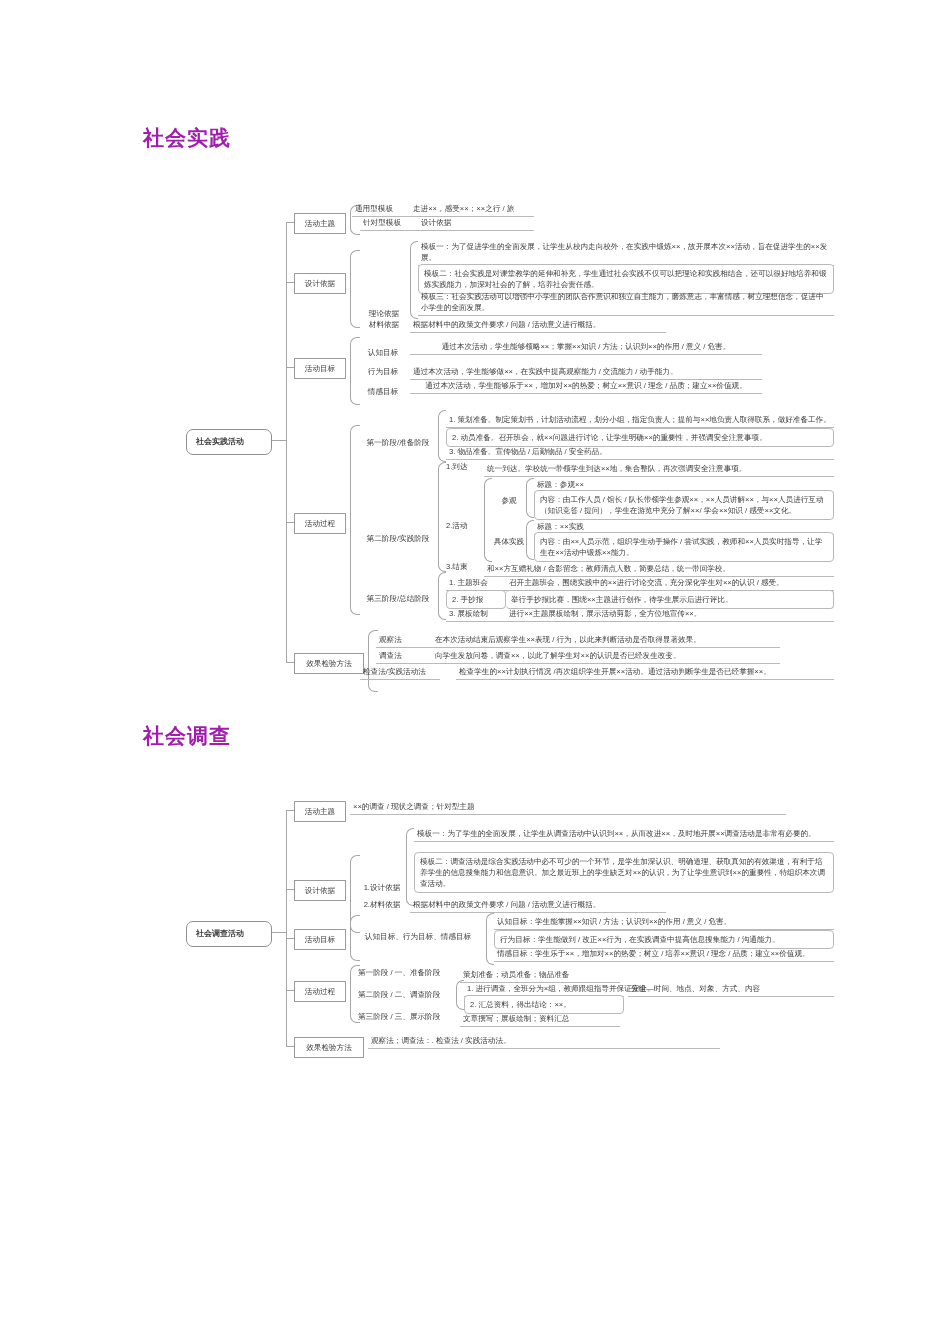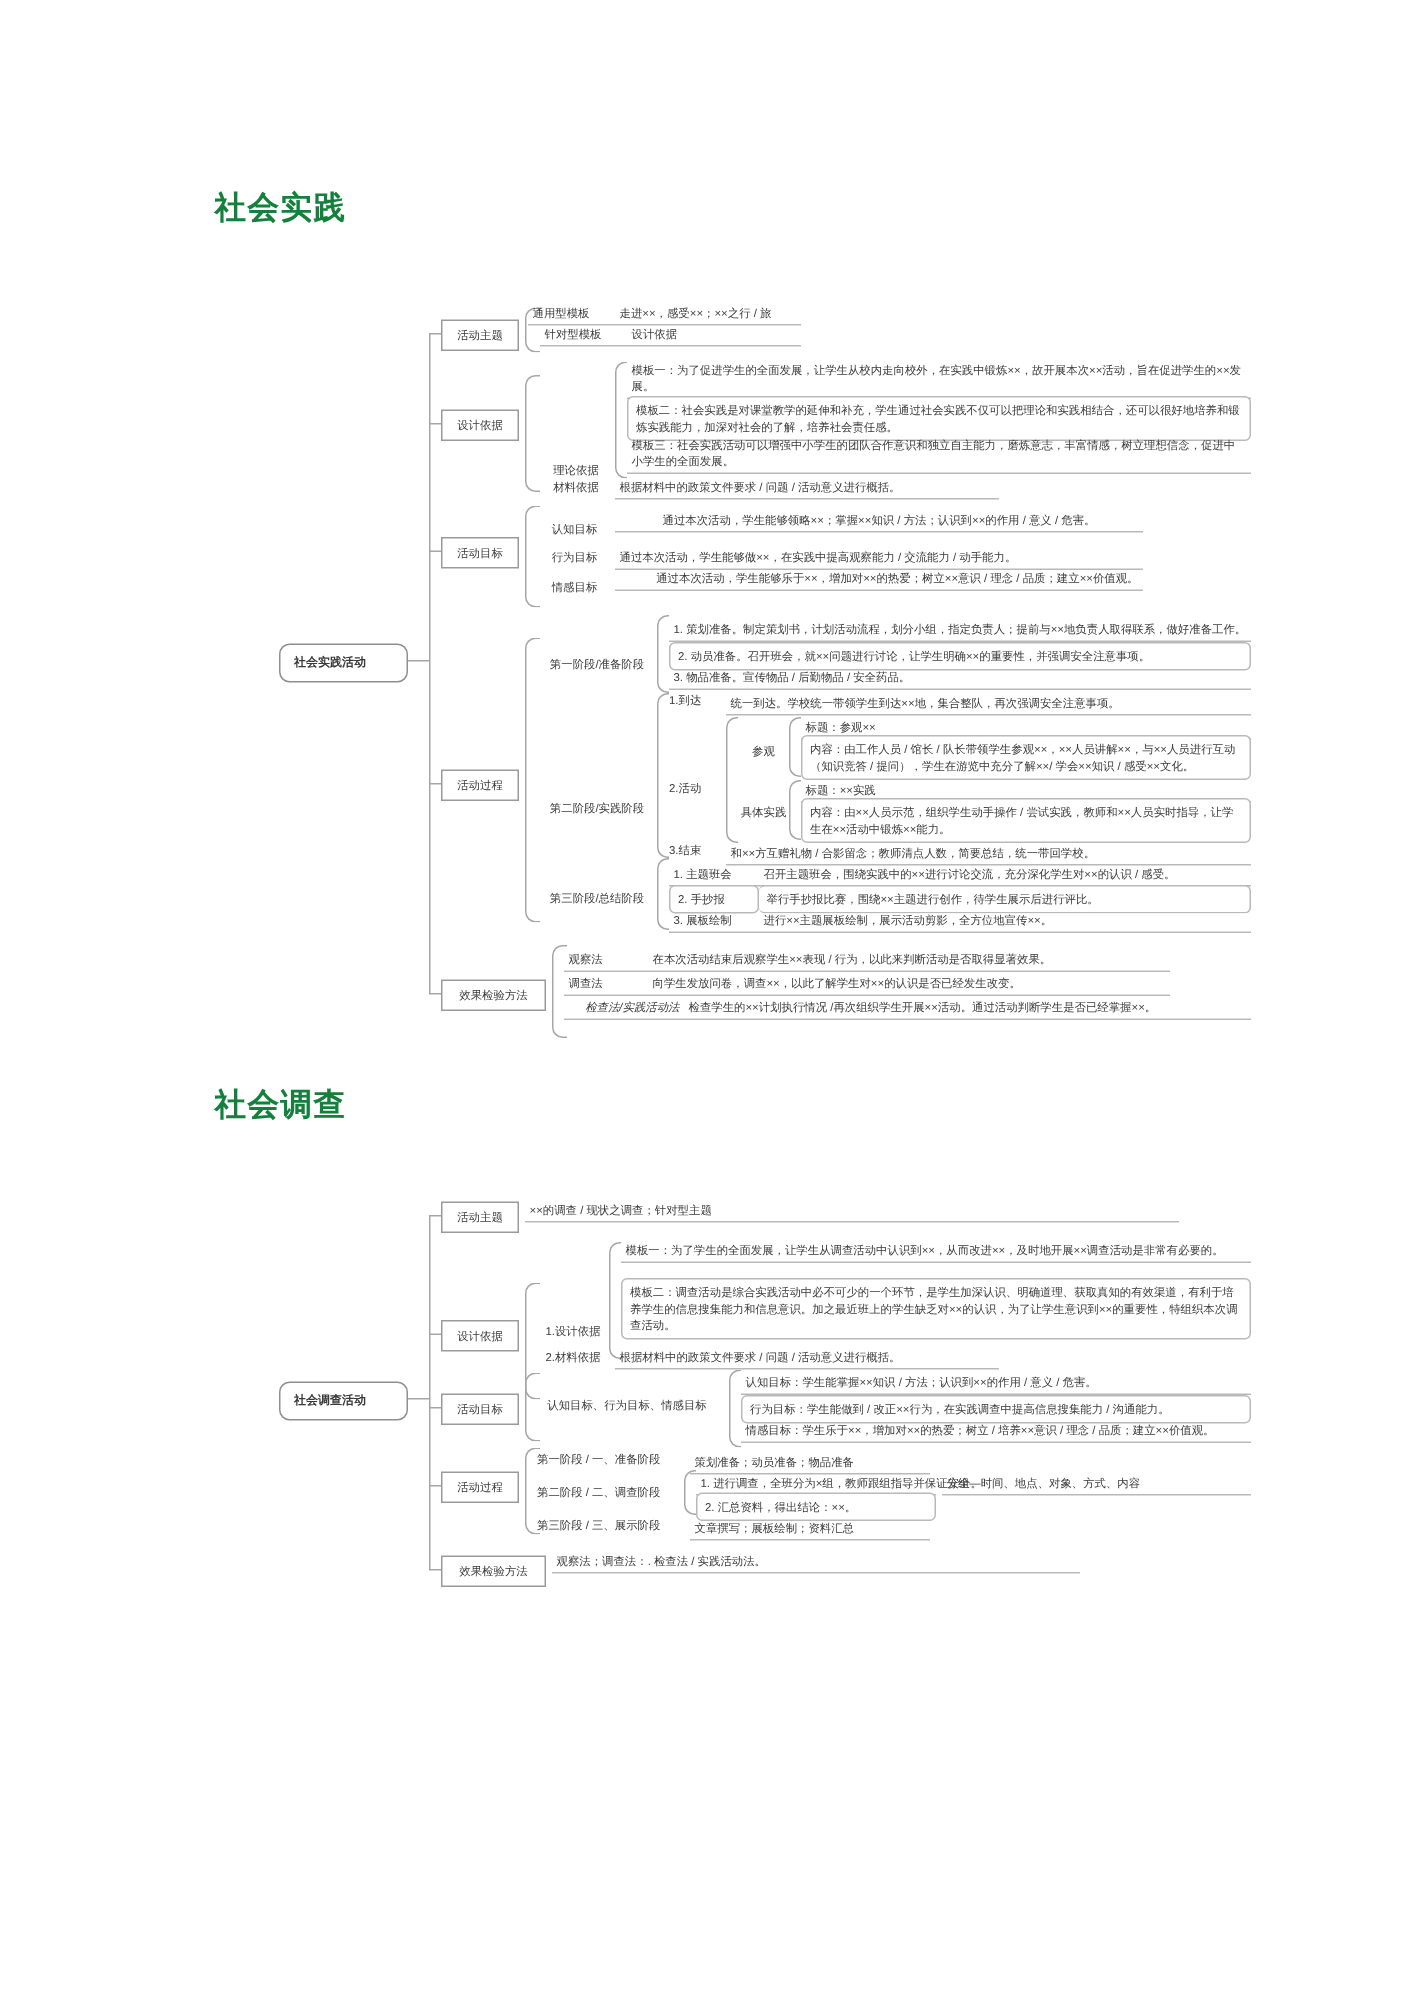--- a/index.html
+++ b/index.html
@@ -11,21 +11,21 @@
     color: #2b2b2b;
     position: relative;
     overflow: hidden;
   }
   .page { position:relative; width:950px; height:1344px; }
 
   .doc-title {
     position:absolute;
     font-size: 21px;
     font-weight: 700;
-    color:#15803d;
+    color:#a21caf;
     letter-spacing: 1px;
     font-family: "DejaVu Serif", "Liberation Serif", serif;
   }
   #title-1 { left:143px; top:124px; }
   #title-2 { left:143px; top:722px; }
 
   
   .map { position:absolute; }
   .node {
     position:absolute;
@@ -117,21 +117,21 @@
     <div class="node" style="left:360px; top:319px; width:48px; text-align:center;">材料依据</div>
     <div class="node uline" style="left:410px; top:317px; width:256px; text-align:left;">根据材料中的政策文件要求 / 问题 / 活动意义进行概括。</div>
 
     <div class="node boxed" style="left:294px; top:358px; width:52px;">活动目标</div>
     <div class="brk" style="left:350px; top:337px; width:10px; height:68px;"></div>
     <div class="node" style="left:358px; top:347px; width:50px; text-align:center;">认知目标</div>
     <div class="node wrap uline" style="left:410px; top:339px; width:352px; text-align:center;">通过本次活动，学生能够领略××；掌握××知识 / 方法；认识到××的作用 / 意义 / 危害。</div>
     <div class="node" style="left:358px; top:366px; width:50px; text-align:center;">行为目标</div>
     <div class="node uline" style="left:410px; top:364px; width:352px; text-align:left;">通过本次活动，学生能够做××，在实践中提高观察能力 / 交流能力 / 动手能力。</div>
     <div class="node" style="left:358px; top:386px; width:50px; text-align:center;">情感目标</div>
-    <div class="node wrap uline" style="left:410px; top:378px; width:352px; text-align:right;">通过本次活动，学生能够乐于××，增加对××的热爱；树立××意识 / 理念 / 品质；建立××价值观。</div>
+    <div class="node wrap uline" style="left:410px; top:378px; width:352px; text-align:center;">通过本次活动，学生能够乐于××，增加对××的热爱；树立××意识 / 理念 / 品质；建立××价值观。</div>
 
     <div class="node boxed" style="left:294px; top:513px; width:52px;">活动过程</div>
     <div class="brk" style="left:350px; top:425px; width:10px; height:190px;"></div>
 
     <div class="node" style="left:358px; top:437px; width:80px; text-align:center;">第一阶段/准备阶段</div>
     <div class="brk" style="left:438px; top:410px; width:8px; height:52px;"></div>
     <div class="node uline" style="left:446px; top:412px; width:388px; text-align:left;">1. 策划准备。制定策划书，计划活动流程，划分小组，指定负责人；提前与××地负责人取得联系，做好准备工作。</div>
     <div class="node pbox" style="left:446px; top:428px; width:388px; text-align:left;">2. 动员准备。召开班会，就××问题进行讨论，让学生明确××的重要性，并强调安全注意事项。</div>
     <div class="node uline" style="left:446px; top:444px; width:388px; text-align:left;">3. 物品准备。宣传物品 / 后勤物品 / 安全药品。</div>
 
@@ -165,21 +165,21 @@
     <div class="node pbox" style="left:506px; top:590px; width:328px; text-align:left; border-left:none;">举行手抄报比赛，围绕××主题进行创作，待学生展示后进行评比。</div>
     <div class="node uline" style="left:446px; top:606px; width:60px; text-align:left;">3. 展板绘制</div>
     <div class="node uline" style="left:506px; top:606px; width:328px; text-align:left;">进行××主题展板绘制，展示活动剪影，全方位地宣传××。</div>
 
     <div class="node boxed" style="left:294px; top:653px; width:70px;">效果检验方法</div>
     <div class="brk" style="left:368px; top:630px; width:10px; height:62px;"></div>
     <div class="node uline" style="left:376px; top:632px; width:56px; text-align:left;">观察法</div>
     <div class="node uline" style="left:432px; top:632px; width:348px; text-align:left;">在本次活动结束后观察学生××表现 / 行为，以此来判断活动是否取得显著效果。</div>
     <div class="node uline" style="left:376px; top:648px; width:56px; text-align:left;">调查法</div>
     <div class="node uline" style="left:432px; top:648px; width:348px; text-align:left;">向学生发放问卷，调查××，以此了解学生对××的认识是否已经发生改变。</div>
-    <div class="node uline" style="left:376px; top:664px; width:80px; text-align:right;font-style:italic;">检查法/实践活动法</div>
+    <div class="node uline" style="left:360px; top:664px; width:80px; text-align:left;">检查法/实践活动法</div>
     <div class="node uline" style="left:456px; top:664px; width:378px; text-align:left;">检查学生的××计划执行情况 /再次组织学生开展××活动。通过活动判断学生是否已经掌握××。</div>
   </div>
 
   <div class="doc-title" id="title-2">社会调查</div>
 
   <div class="map">
 
     <div class="node root" style="left:186px; top:921px; width:86px;">社会调查活动</div>
 
     <div class="ln lnh" style="left:272px; top:932px; width:14px;"></div>

